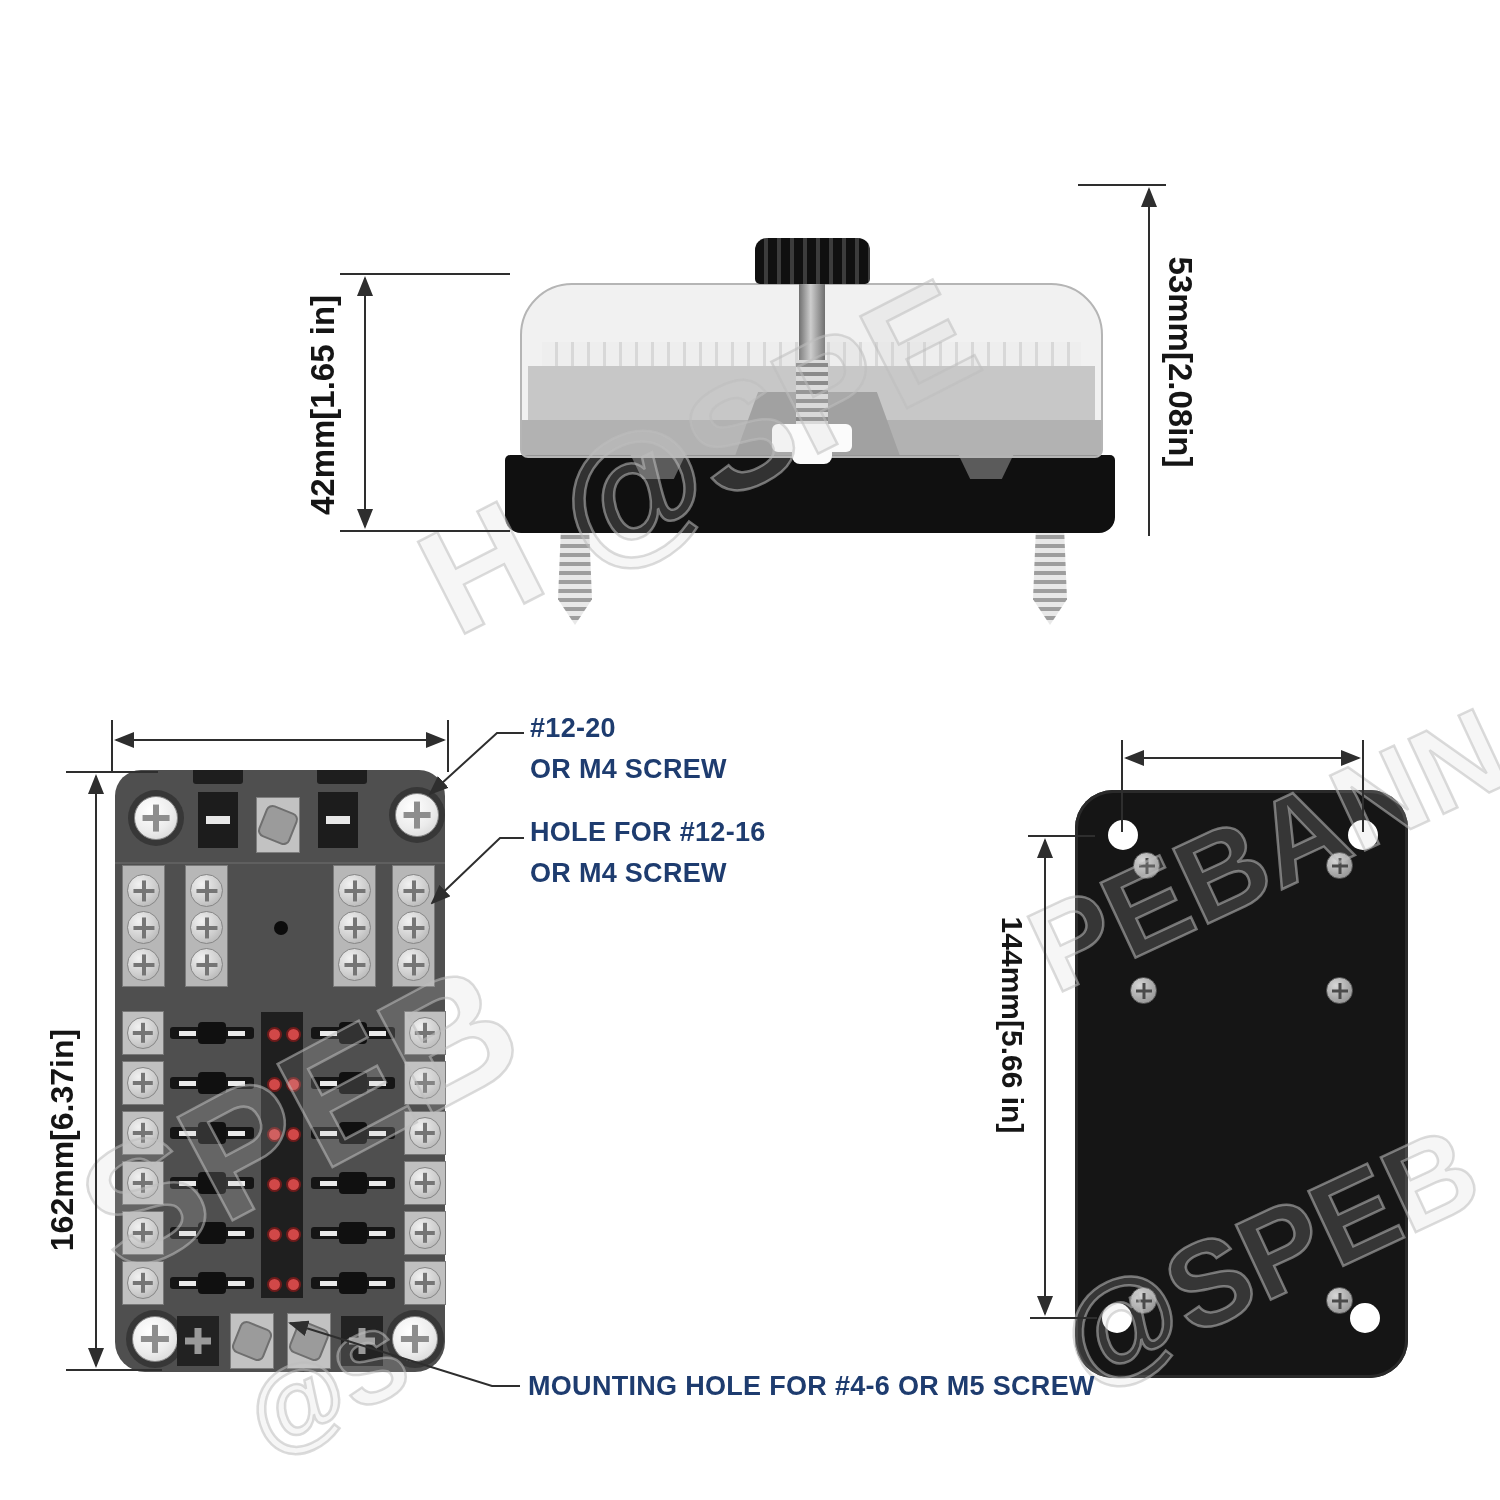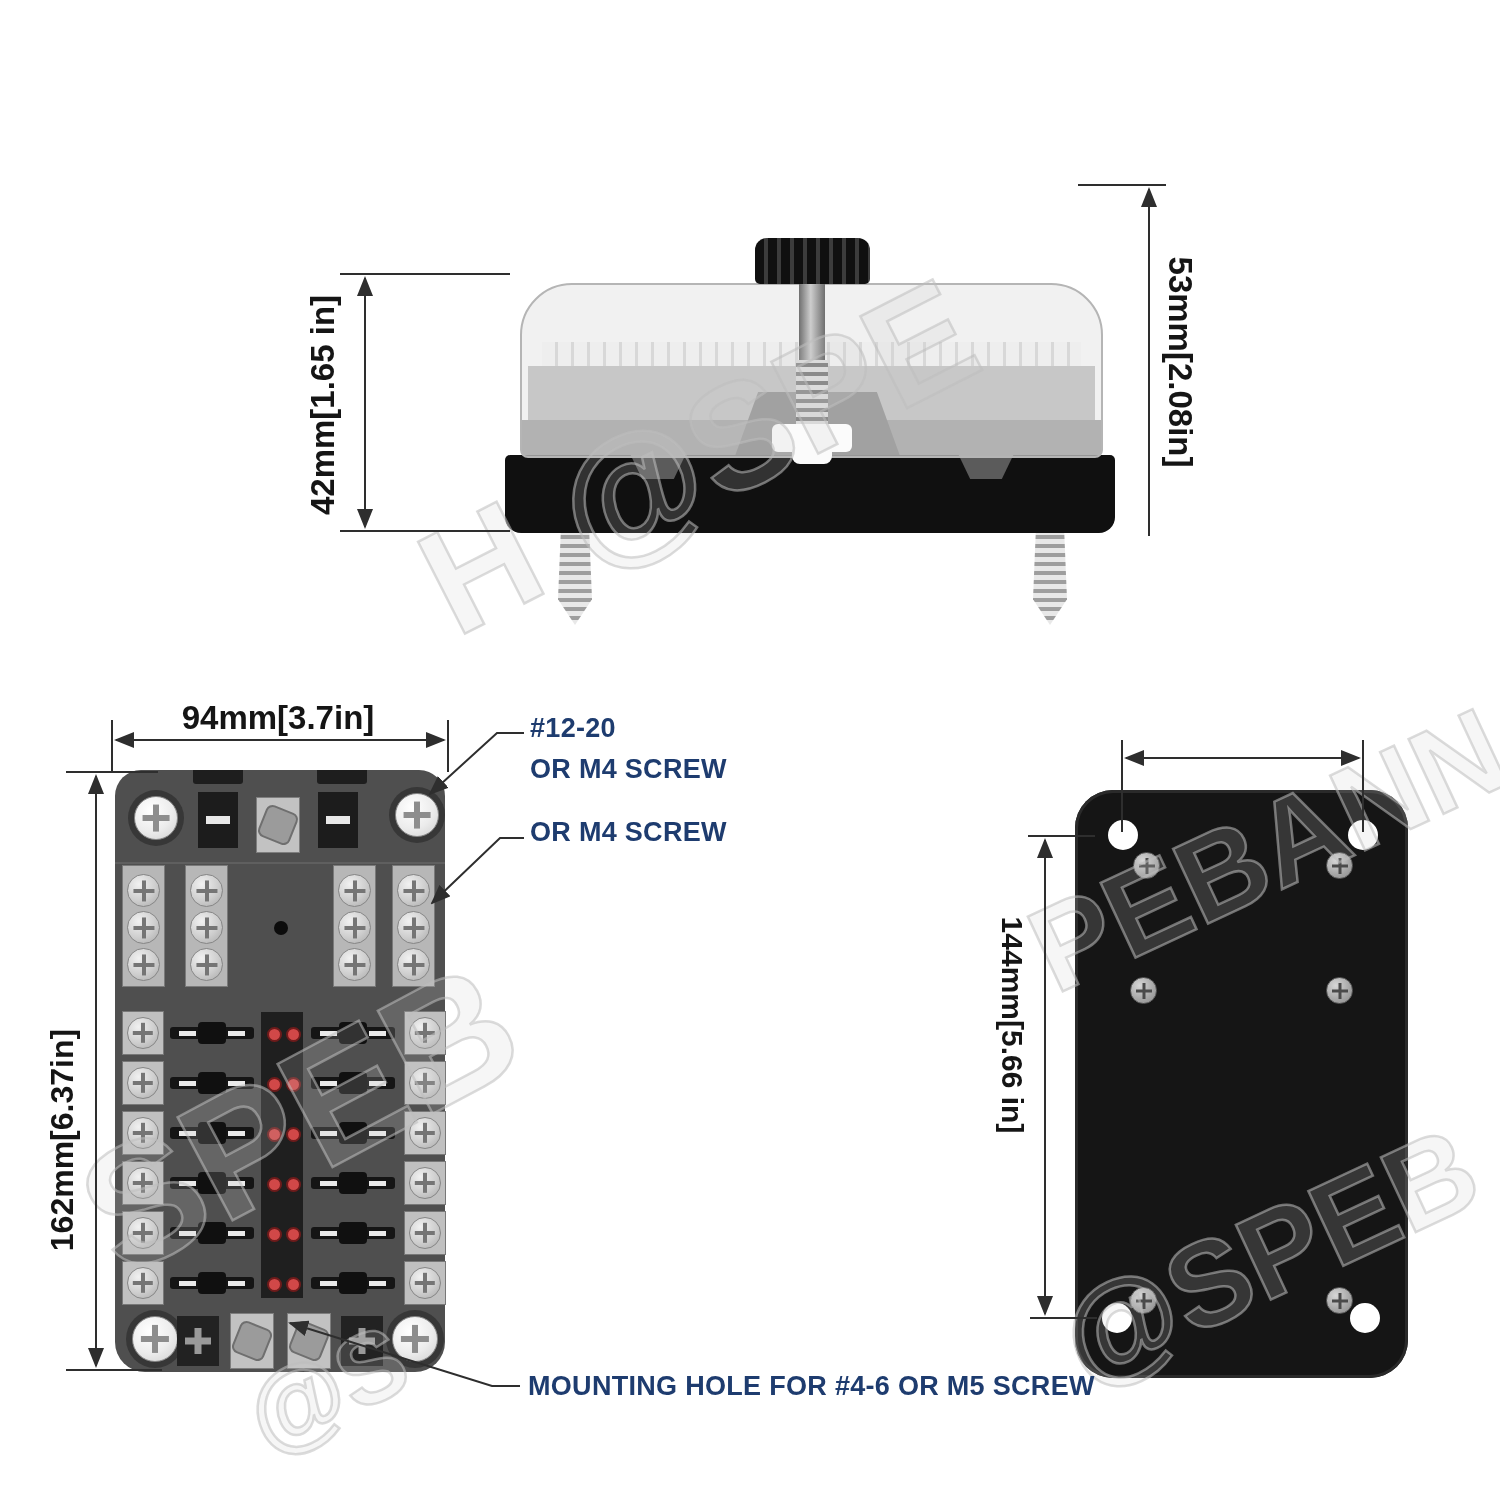--- a/index.html
+++ b/index.html
@@ -346,26 +346,26 @@
       <line x1="1045" y1="840" x2="1045" y2="1314" marker-start="url(#ahS)" marker-end="url(#ahE)"></line>
 
       <polyline points="524,733 497,733 430,794" marker-end="url(#ahE)"></polyline>
       <polyline points="524,838 500,838 432,903" marker-end="url(#ahE)"></polyline>
       <polyline points="520,1386 492,1386 290,1323" marker-end="url(#ahE)"></polyline>
     </g>
   </svg>
 
   <div class="dim" style="left:173px;top:387px;width:300px;height:36px;line-height:36px;font-size:33px;transform:rotate(-90deg);">42mm[1.65 in]</div>
   <div class="dim" style="left:1030px;top:344px;width:300px;height:36px;line-height:36px;font-size:33px;transform:rotate(90deg);">53mm[2.08in]</div>
-  <div class="dim" style="left:128px;top:700px;width:300px;height:36px;line-height:36px;font-size:33px;">94mm[3.7in]</div>
   <div class="dim" style="left:-103px;top:1122px;width:330px;height:36px;line-height:36px;font-size:32px;transform:rotate(-90deg);">162mm[6.37in]</div>
   <div class="dim" style="left:862px;top:1008px;width:300px;height:34px;line-height:34px;font-size:30px;transform:rotate(90deg);">144mm[5.66 in]</div>
 
   <div class="ann" style="left:530px;top:708px;">
     <div>#12-20</div>
     <div>OR M4 SCREW</div>
   </div>
   <div class="ann" style="left:530px;top:812px;">
+    <div>HOLE FOR #12-16</div>
     <div>OR M4 SCREW</div>
   </div>
   <div class="ann" style="left:528px;top:1366px;">MOUNTING HOLE FOR #4-6 OR M5 SCREW</div>
 
 </div>
 
 </body></html>

